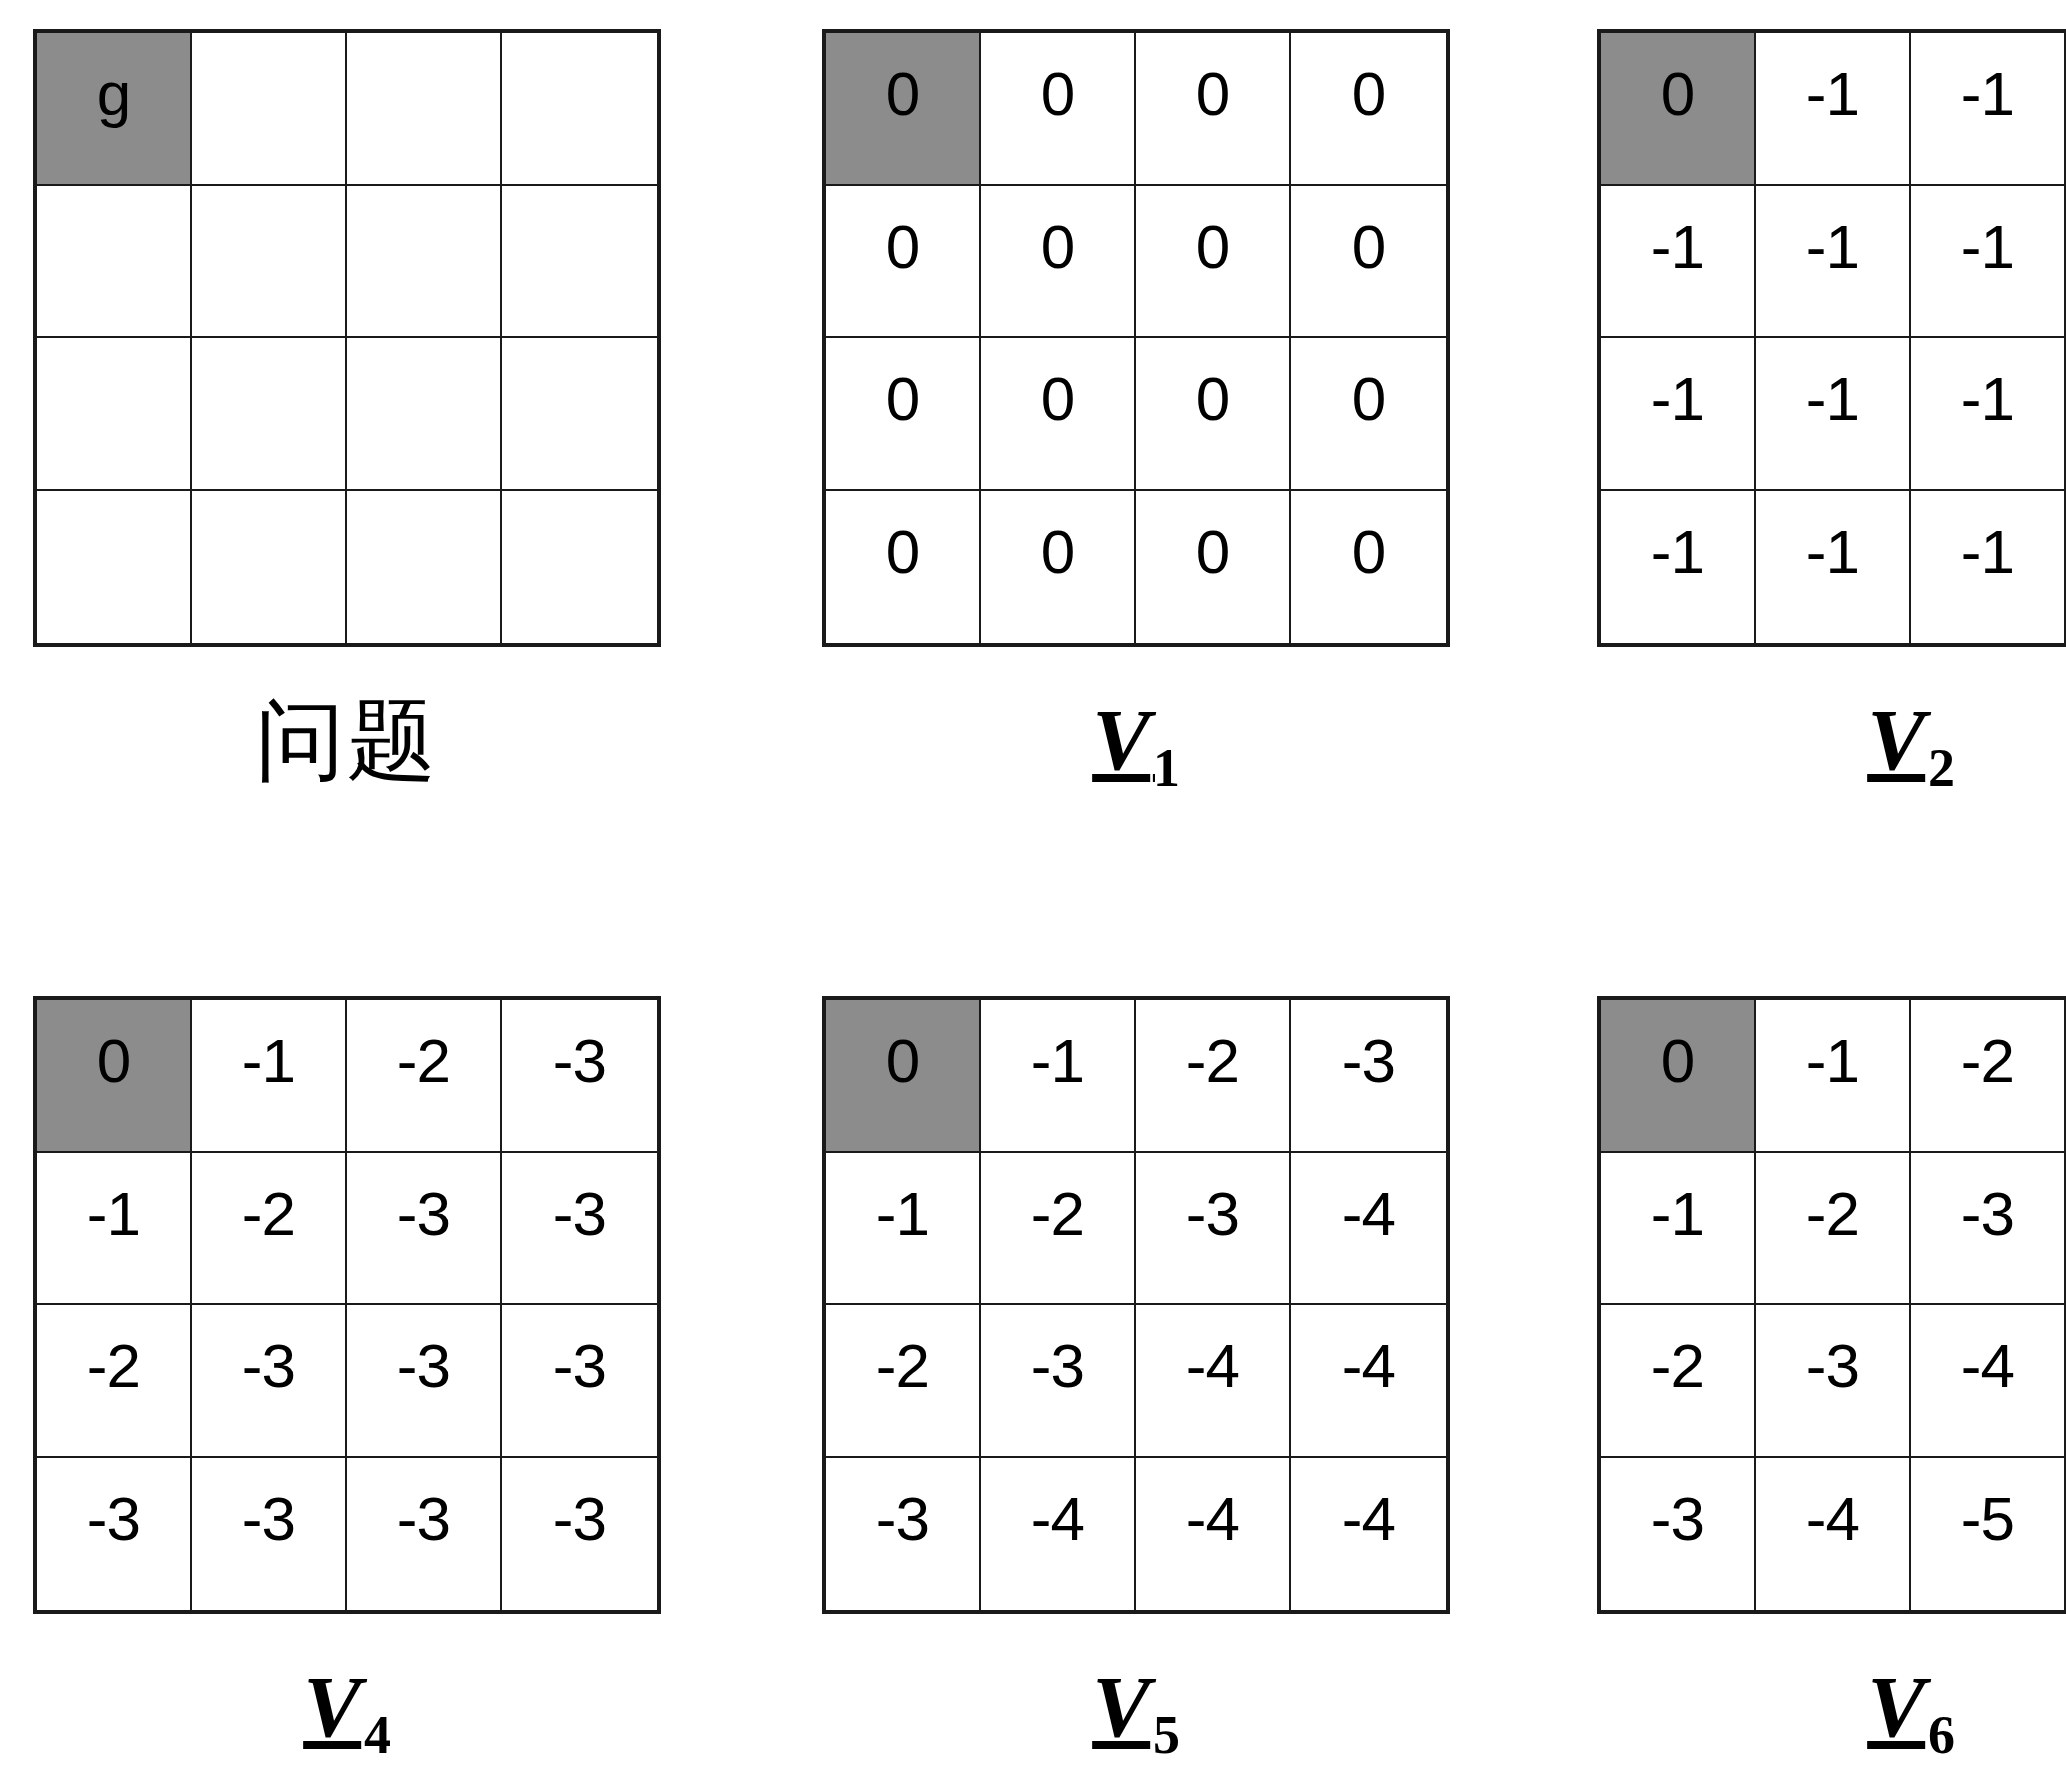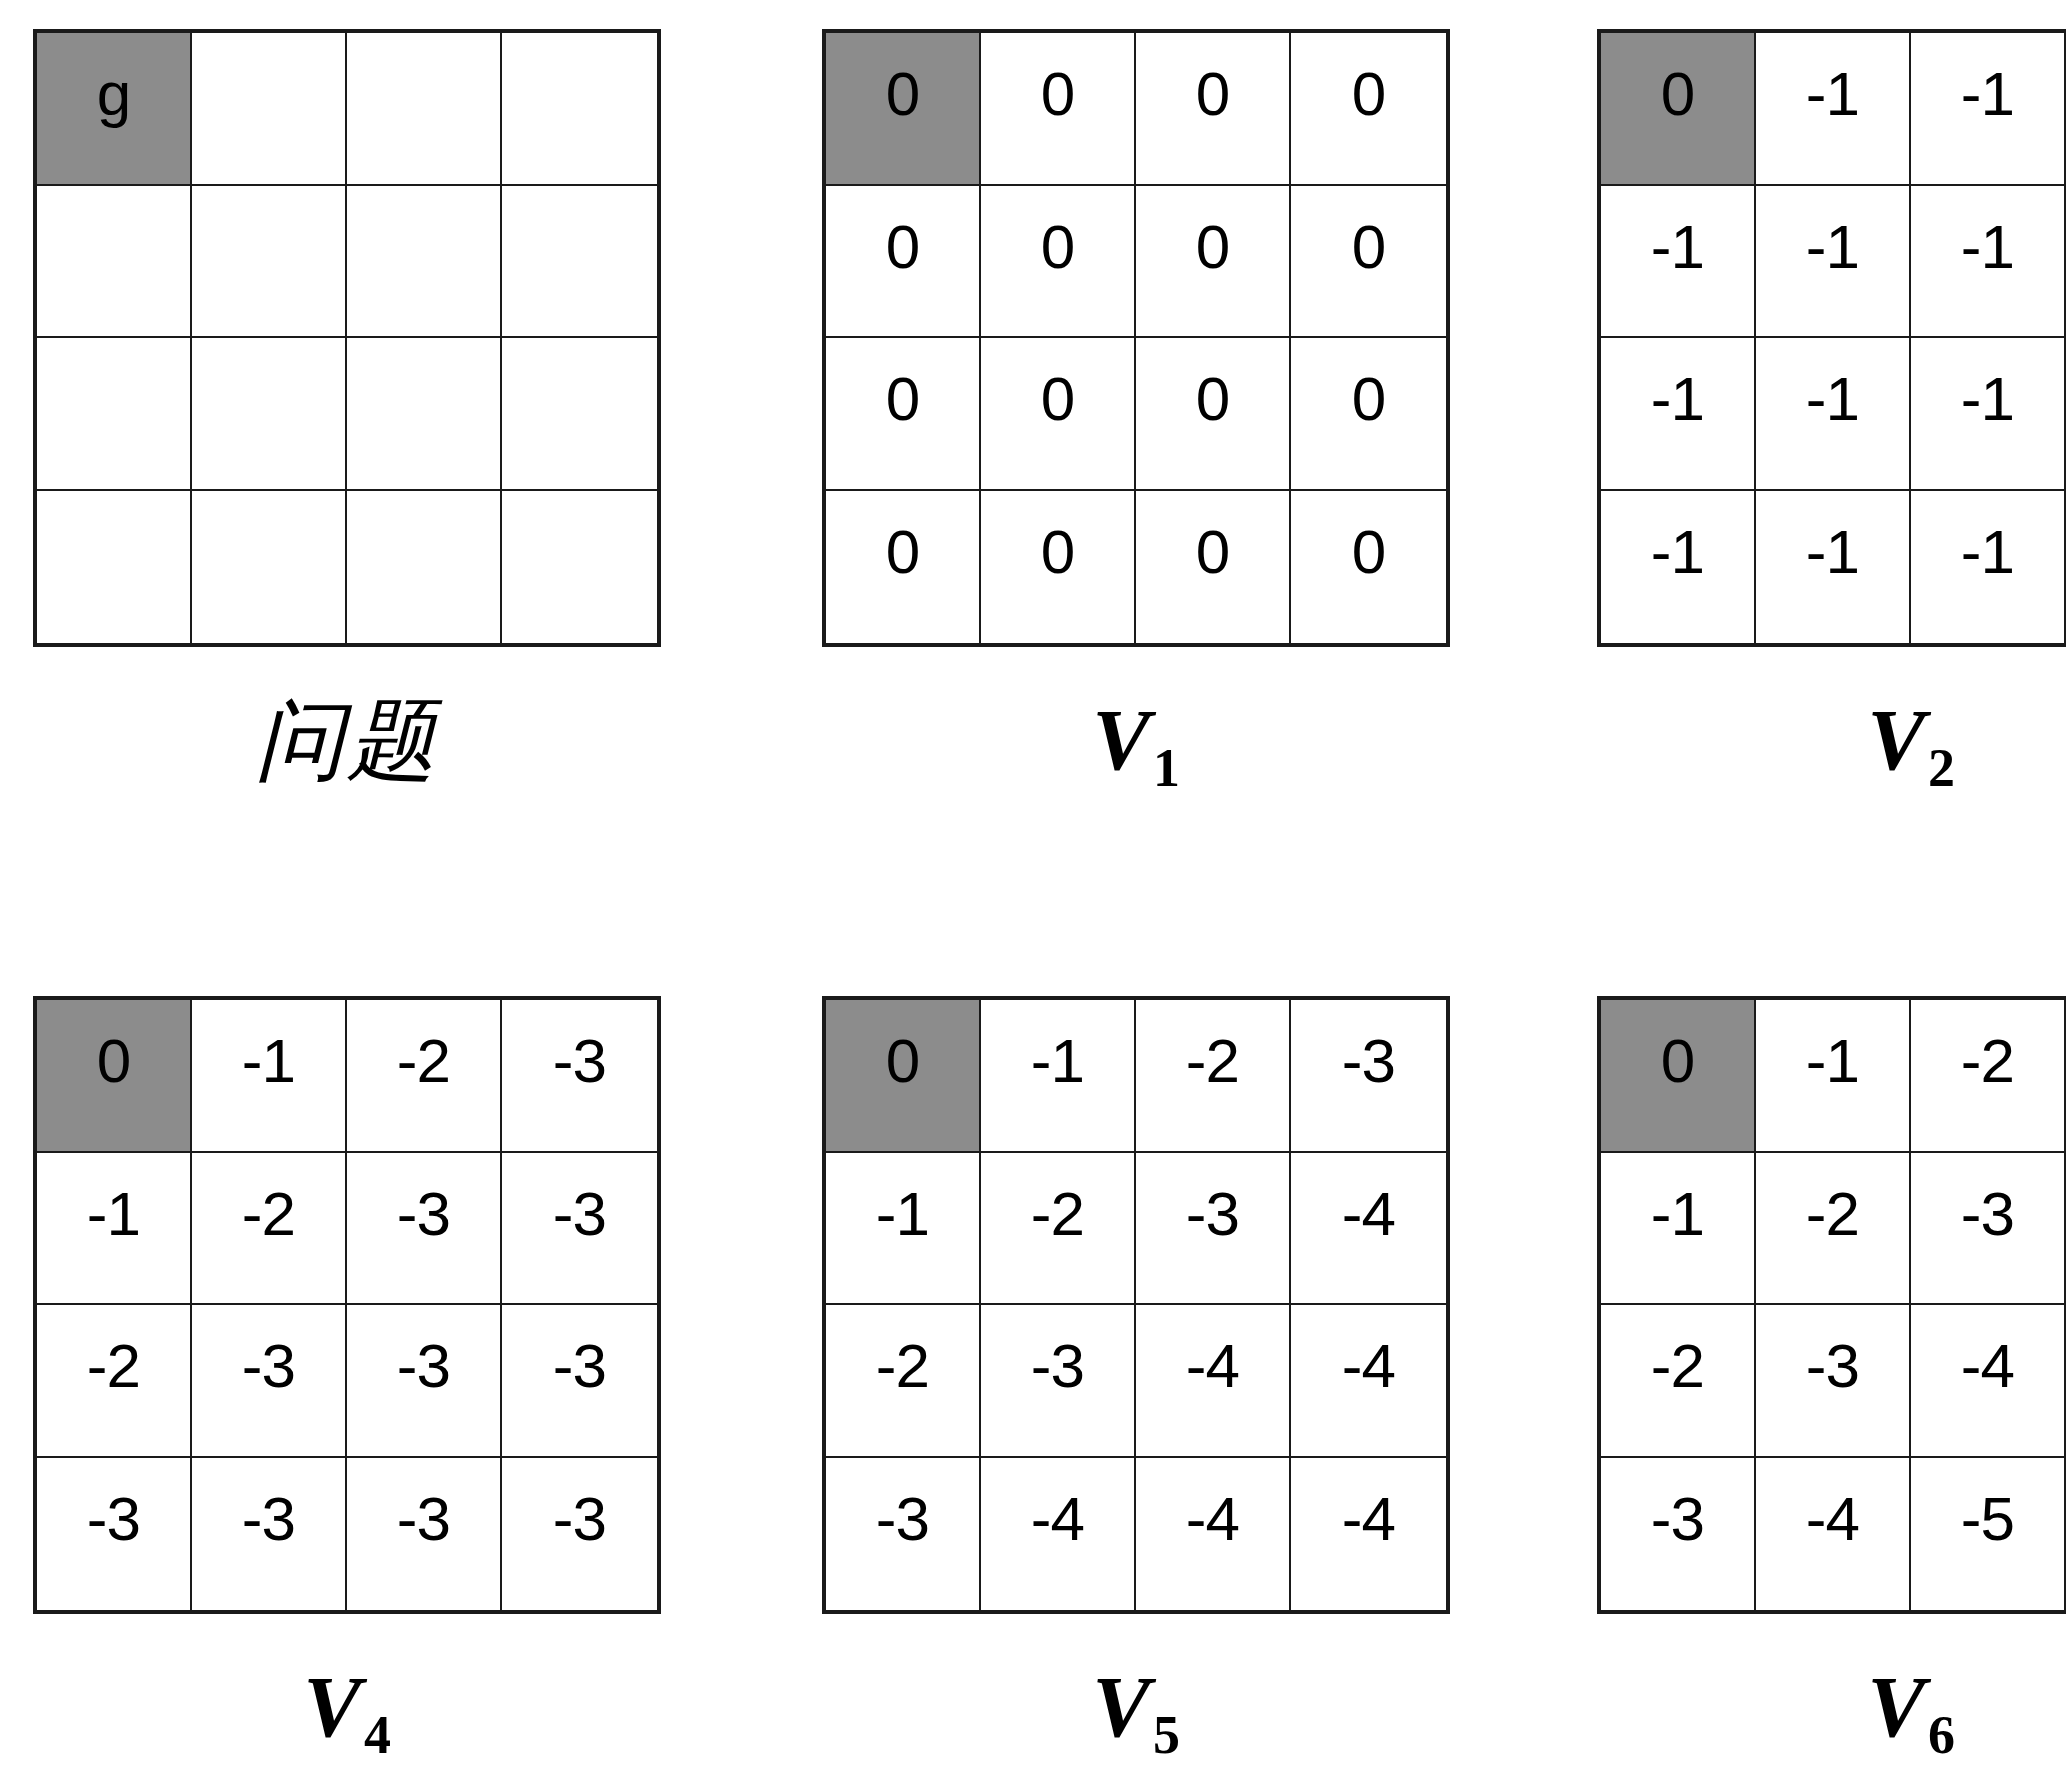--- a/index.html
+++ b/index.html
@@ -81,34 +81,34 @@
     height: 124px;
     display: flex;
     align-items: flex-start;
     justify-content: center;
     white-space: nowrap;
   }
   .label-math {
     font-family: "Liberation Serif", serif;
     font-style: italic;
     font-weight: bold;
+    text-decoration: underline;
   }
   .label-math .sub {
     font-style: normal;
     font-weight: bold;
     font-size: 0.62em;
     vertical-align: -0.32em;
     margin-left: 0.05em;
   }
   .label-cjk {
     font-family: "DejaVu Serif", "Liberation Serif", serif;
     font-weight: normal;
     font-size: 89px;
     letter-spacing: 2.5px;
-    font-style: italic;
   }
 </style>
 </head>
 <body>
 
 <div id="board">
   <div class="grid-row" id="row-top">
       <div class="panel panel-0">
         <div class="value-grid">
           <div class="cell shaded">g</div>

